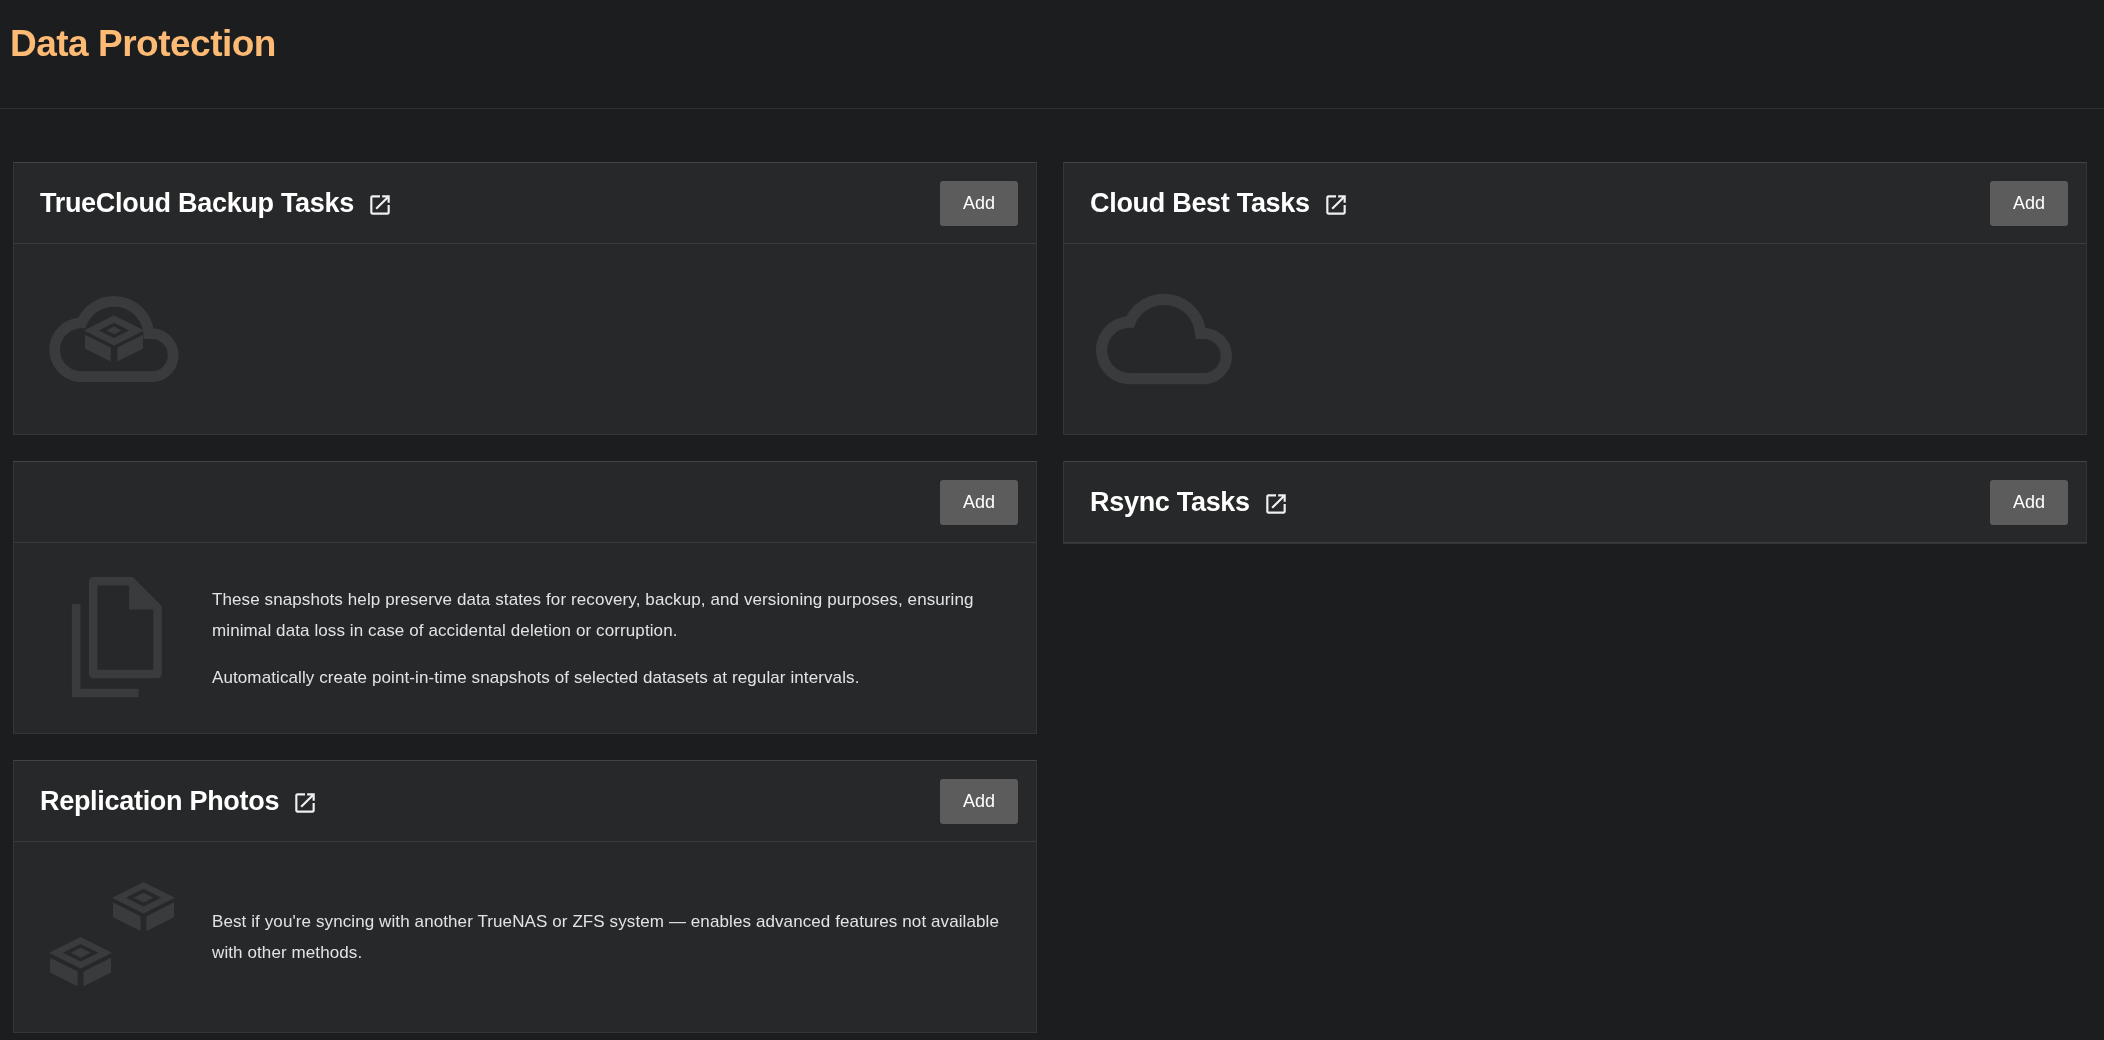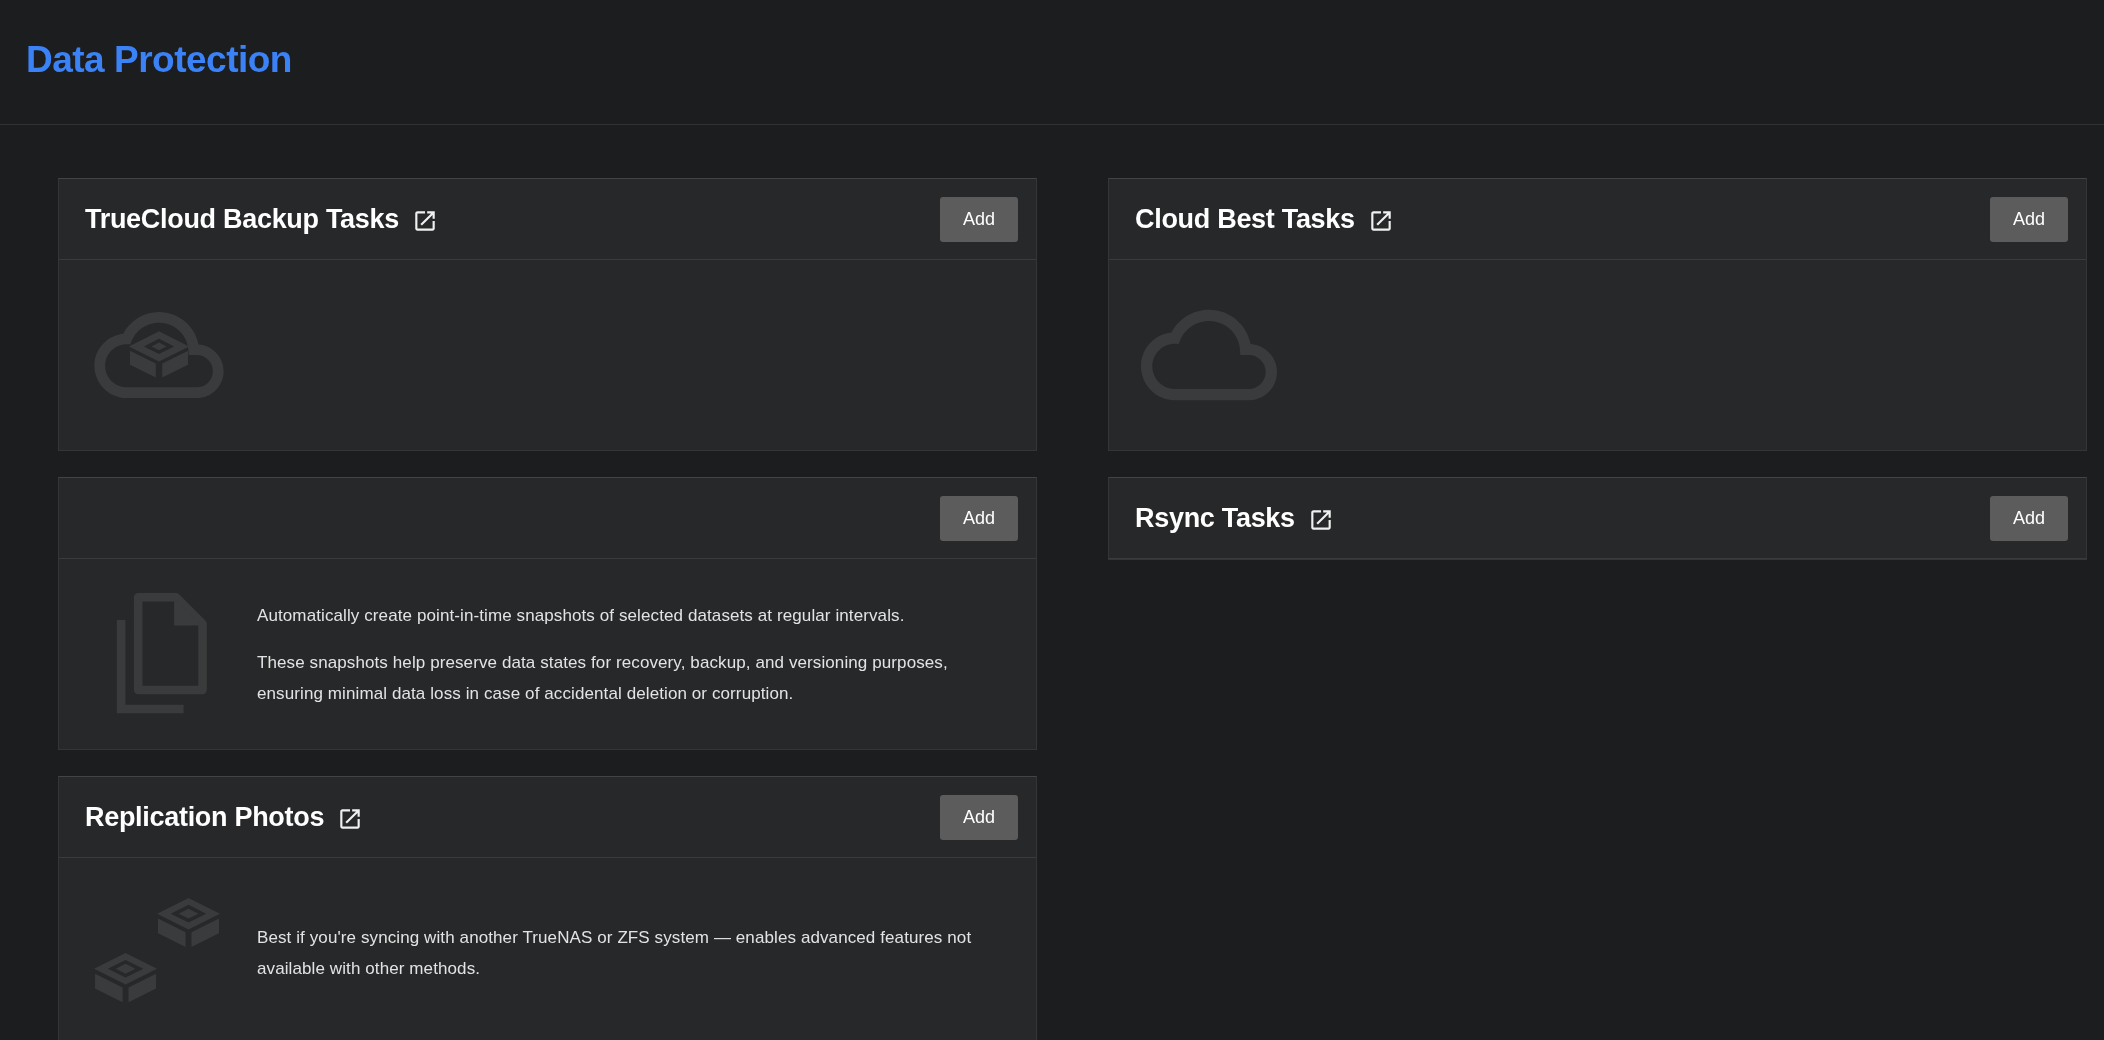--- a/index.html
+++ b/index.html
@@ -5,37 +5,36 @@
   html,body{margin:0;padding:0;}
   body{
     width:2104px;height:1040px;
     background:#1b1d1e;
     font-family:"Liberation Sans", sans-serif;
     overflow:hidden;
     -webkit-font-smoothing:antialiased;
   }
   .page-header{padding:22px 16px 0 10px;}
   .page-title{
-    margin:16px;font-size:37px;line-height:44px;font-weight:bold;
-    color:#3b82f6;letter-spacing:-0.5px;
+    margin:0;font-size:37px;line-height:44px;font-weight:bold;
+    color:#fdba74;letter-spacing:-0.5px;
   }
   .page-divider{height:1px;background:#303132;margin-top:42px;}
   .cards-grid{
     margin-top:53px;
     padding:0 17px 0 13px;
     display:grid;
     grid-template-columns:1fr 1fr;
     column-gap:26px;row-gap:26px;
     align-items:start;
   }
   .card{
     background:#272829;
     border:1px solid #343536;
     border-top-color:#434445;
-    margin-left:45px;
   }
   .card-header{
     height:80px;display:flex;align-items:center;
     padding:0 18px 0 26px;
     border-bottom:1px solid #3a3b3c;
   }
   .card-title{
     margin:0;font-size:27px;font-weight:bold;color:#ffffff;
     letter-spacing:-0.3px;display:flex;align-items:center;gap:13px;
     cursor:pointer;
@@ -126,22 +125,22 @@
     </div>
     <div class="card-body">
       <div class="card-icon">
           <svg width="106" height="126" viewBox="0 0 112 132">
     <path d="M16 30 V124 H82" fill="none" stroke="#3a3b3c" stroke-width="9"></path>
     <path d="M34 6 H74 L102 34 V104 H34 Z" fill="none" stroke="#3a3b3c" stroke-width="9" stroke-linejoin="round"></path>
     <path d="M72 8 L100 36 H72 Z" fill="#3a3b3c"></path>
   </svg>
         </div>
       <div class="card-text">
+          <p>These snapshots help preserve data states for recovery, backup, and versioning purposes, ensuring minimal data loss in case of accidental deletion or corruption.</p>
           <p>Automatically create point-in-time snapshots of selected datasets at regular intervals.</p>
-          <p>These snapshots help preserve data states for recovery, backup, and versioning purposes, ensuring minimal data loss in case of accidental deletion or corruption.</p>
         </div>
     </div>
   </section>
 
   <section class="card">
     <div class="card-header">
       <h2 class="card-title">
         <span class="title-text">Rsync Tasks</span>
         <span class="ext-icon">
           <svg viewBox="0 0 24 24">

